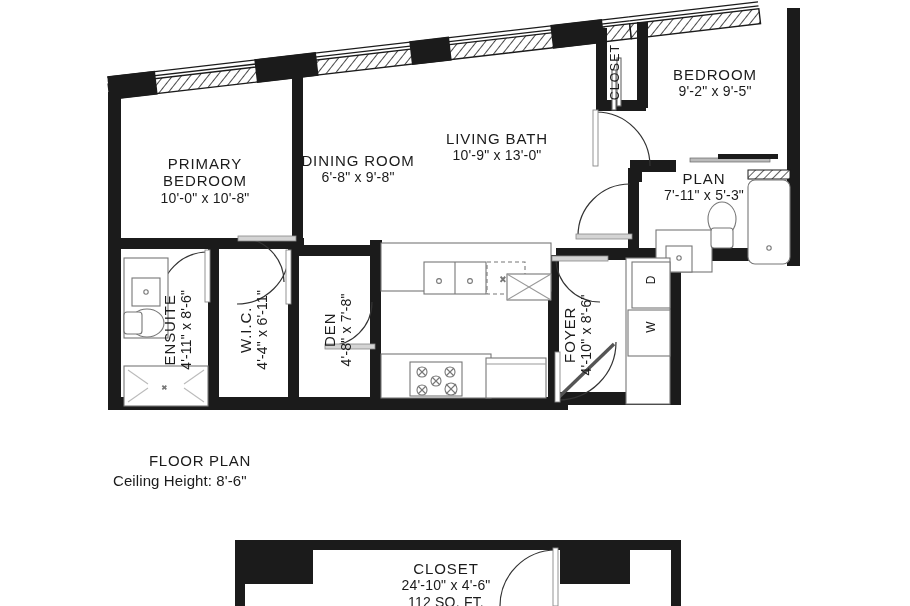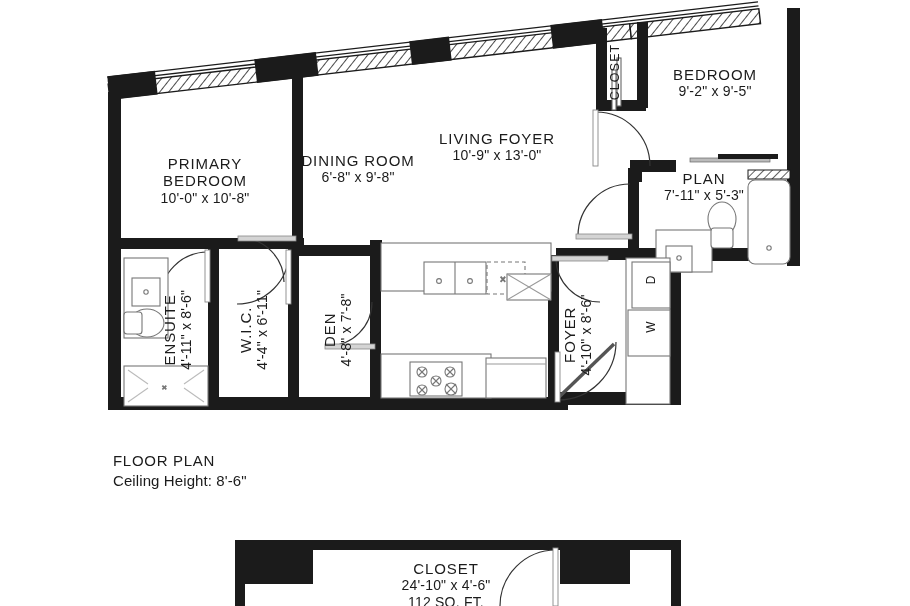--- a/index.html
+++ b/index.html
@@ -52,20 +52,21 @@
   }
   .caption {
     position: absolute;
     color: #1b1b1b;
     font-family: "Liberation Sans", sans-serif;
   }
   .caption .c1 {
     display: block;
     font-size: 15px;
     letter-spacing: 0.7px;
+    margin-left: 36px;
   }
   .caption .c2 {
     display: block;
     font-size: 15px;
     letter-spacing: 0.1px;
     margin-top: 3px;
   }
   .small-tag {
     position: absolute;
     font-size: 12.5px;
@@ -289,21 +290,21 @@
     <span class="name">BEDROOM</span>
     <span class="dim">10'-0" x 10'-8"</span>
   </div>
 
   <div class="lbl" style="left:290px; top:152px; width:136px;text-align:center;">
     <span class="name">DINING ROOM</span>
     <span class="dim">6'-8" x 9'-8"</span>
   </div>
 
   <div class="lbl" style="left:431px; top:130px; width:132px;">
-    <span class="name">LIVING FOYER</span>
+    <span class="name">LIVING BATH</span>
     <span class="dim">10'-9" x 13'-0"</span>
   </div>
 
   <div class="lbl" style="left:656px; top:66px; width:118px;">
     <span class="name">BEDROOM</span>
     <span class="dim">9'-2" x 9'-5"</span>
   </div>
 
   <div class="lbl" style="left:645px; top:170px; width:118px;">
     <span class="name">PLAN</span>

